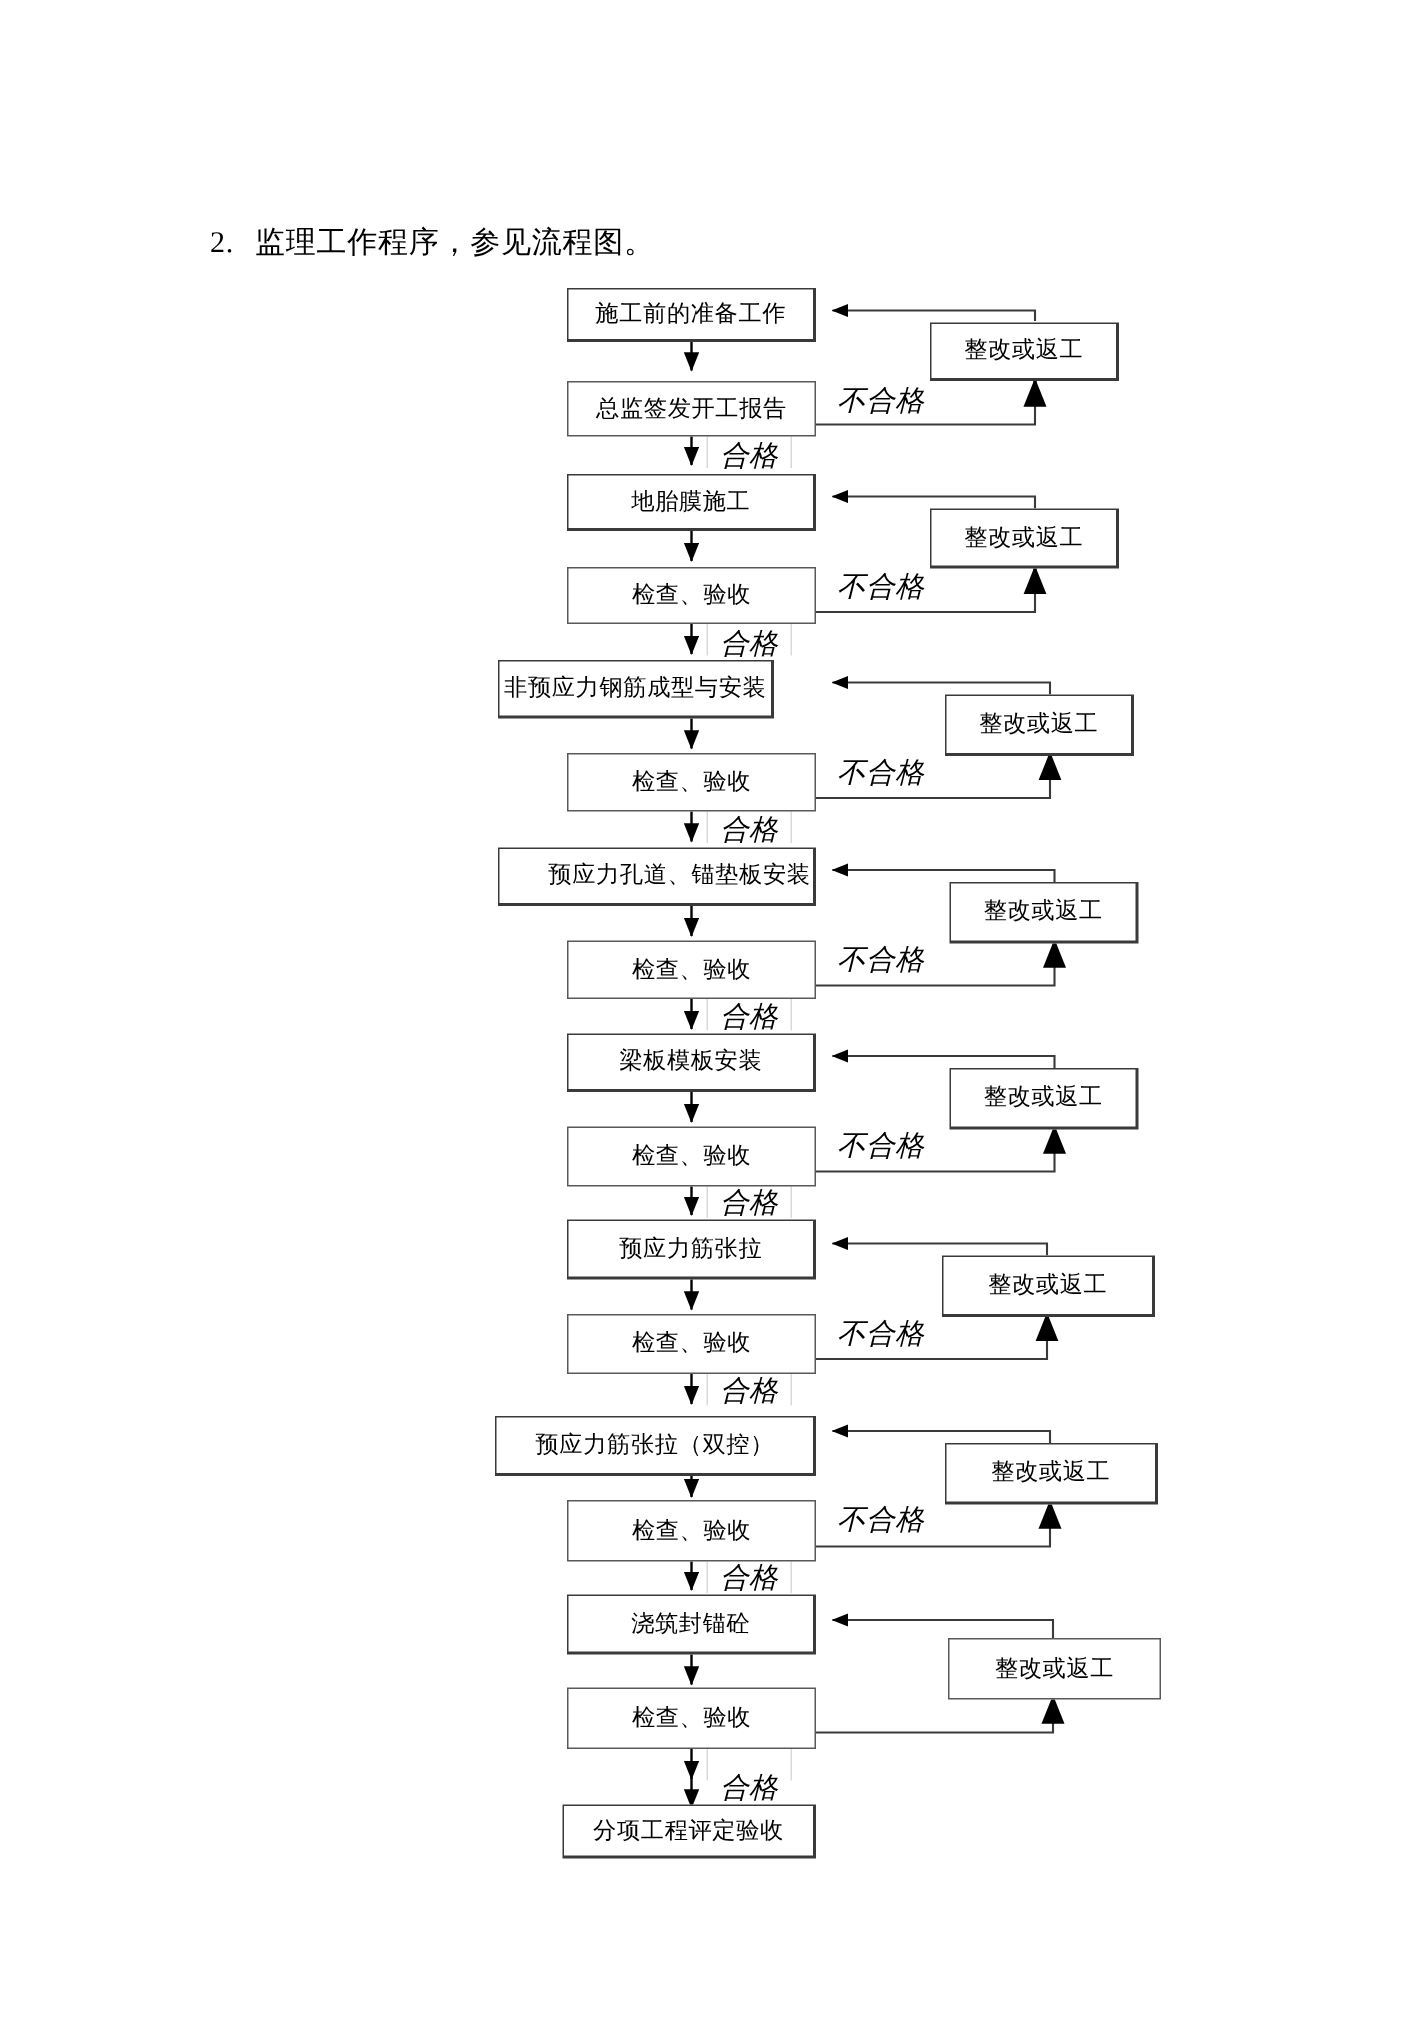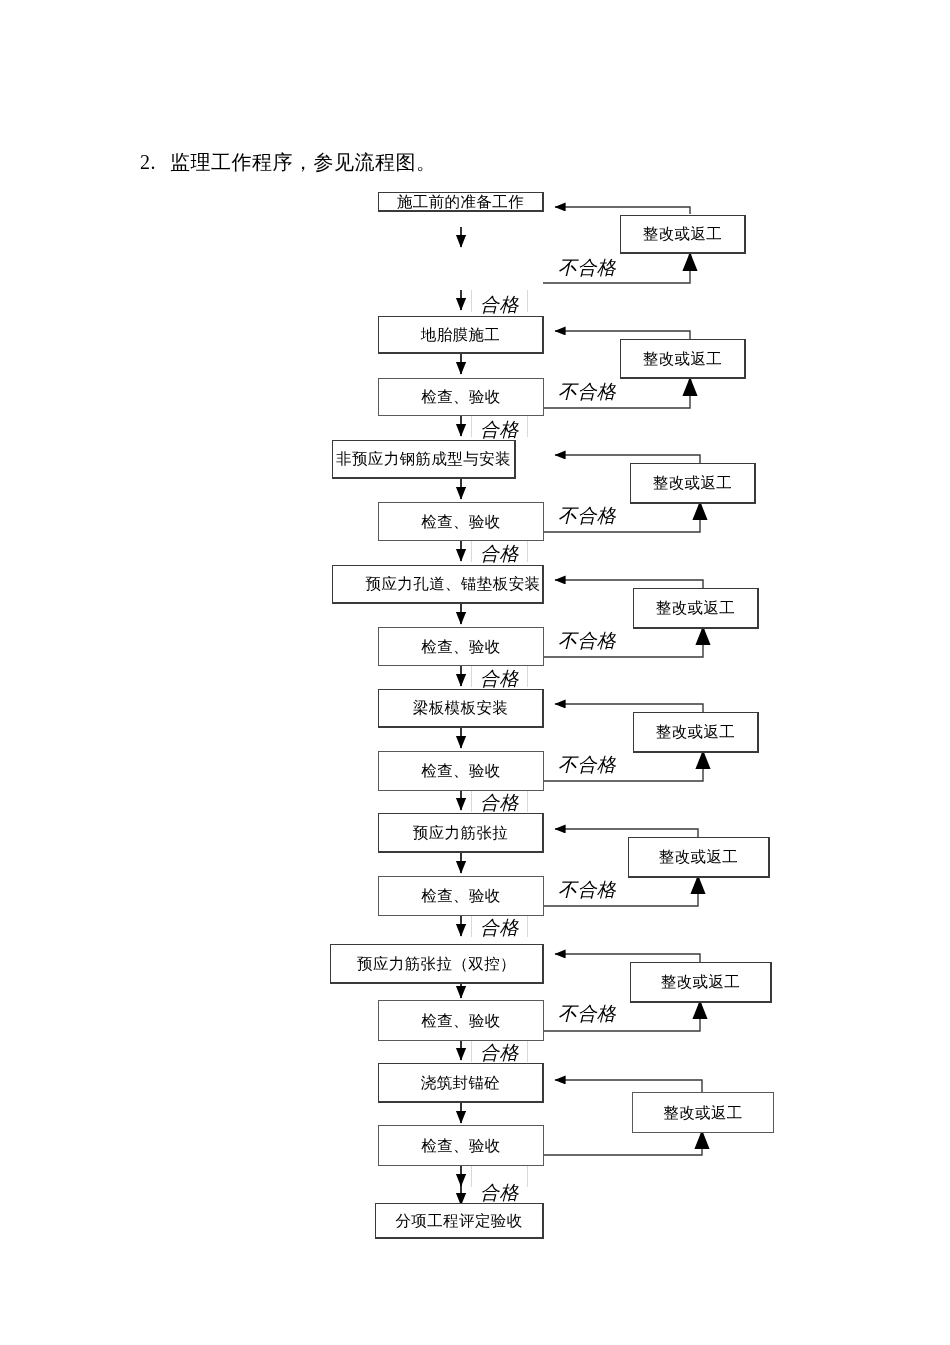--- a/index.html
+++ b/index.html
@@ -156,24 +156,27 @@
   <div class="tick" style="left:527px;top:665px;height:22px;"></div>
   <div class="tick" style="left:471px;top:790px;height:22px;"></div>
   <div class="tick" style="left:527px;top:790px;height:22px;"></div>
   <div class="tick" style="left:471px;top:915px;height:22px;"></div>
   <div class="tick" style="left:527px;top:915px;height:22px;"></div>
   <div class="tick" style="left:471px;top:1040px;height:22px;"></div>
   <div class="tick" style="left:527px;top:1040px;height:22px;"></div>
   <div class="tick" style="left:471px;top:1165px;height:22px;"></div>
   <div class="tick" style="left:527px;top:1165px;height:22px;"></div>
 
-  <div class="node heavy" style="left:378px;top:192px;width:166px;height:20px;">
+  <div class="node heavy" style="left:378px;top:192px;width:166px;height:36px;">
     <span>施工前的准备工作</span>
   </div>
 
+  <div class="node" style="left:378px;top:254px;width:166px;height:37px;">
+    <span>总监签发开工报告</span>
+  </div>
 
   <div class="node heavy" style="left:378px;top:316px;width:166px;height:38px;">
     <span>地胎膜施工</span>
   </div>
 
   <div class="node" style="left:378px;top:378px;width:166px;height:38px;">
     <span>检查、验收</span>
   </div>
 
   <div class="node heavy" style="left:332px;top:440px;width:184px;height:39px;">

